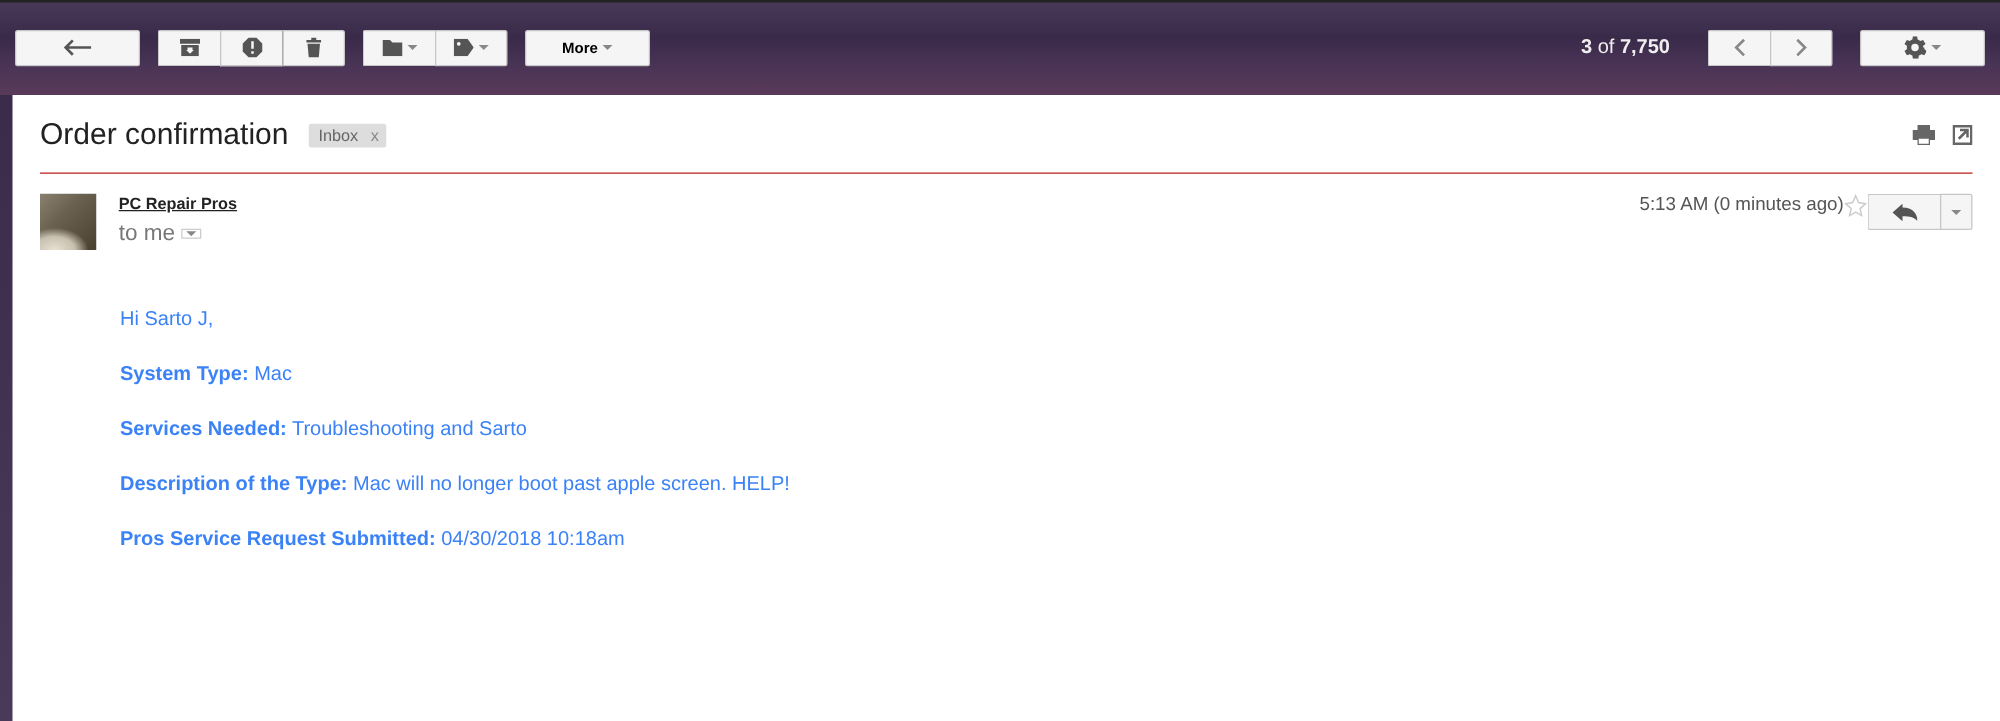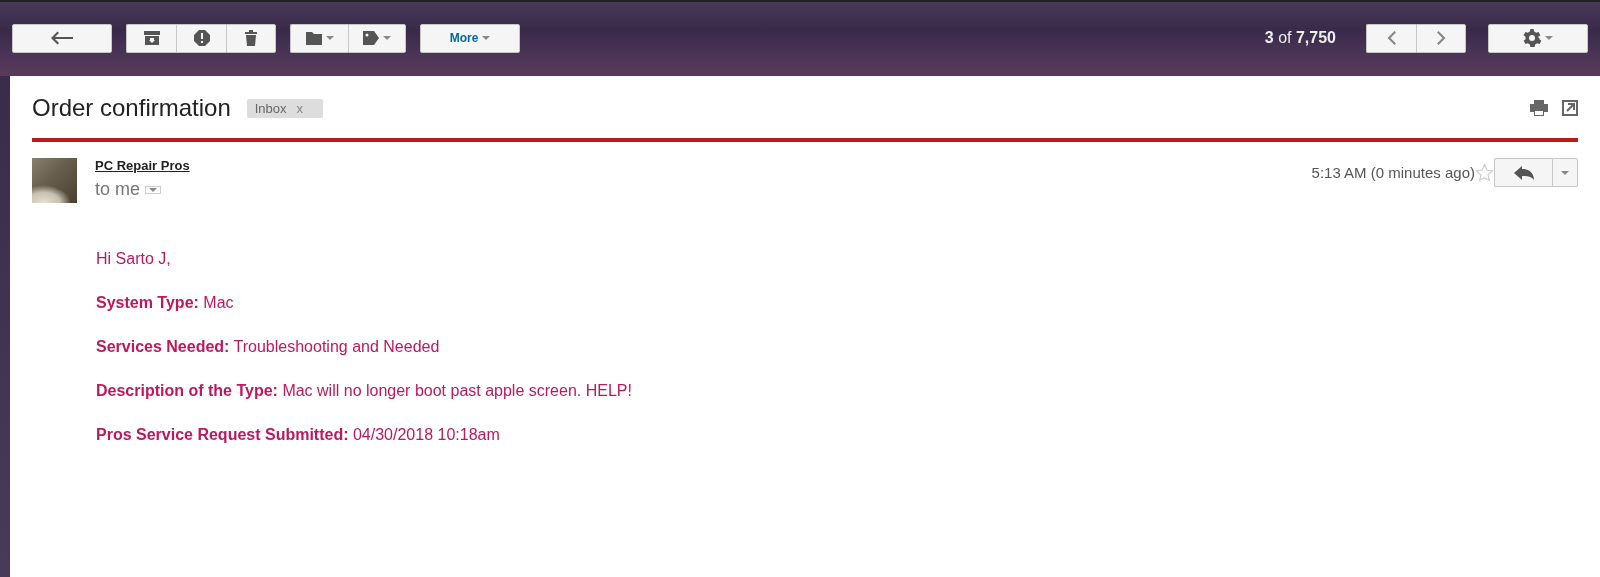--- a/index.html
+++ b/index.html
@@ -67,21 +67,21 @@
     }
     .icon-btn {
       width: 50px;
     }
     .icon-btn-wide {
       width: 58px;
     }
     .more-btn {
       width: 100px;
       font-weight: bold;
-      color: #0369a1;
+      color: #000000;
     }
     .settings-btn {
       width: 100px;
     }
     .nav-btn {
       width: 50px;
     }
     .spacer {
       flex: 1;
     }
@@ -106,33 +106,33 @@
     .content {
       background: #fff;
       margin-left: 10px;
       height: calc(100% - 76px);
       padding: 18px 22px 0 22px;
     }
     .header-row {
       display: flex;
       align-items: center;
       padding-bottom: 16px;
-      border-bottom: 4px solid #b91c1c;
+      border-bottom: 1px solid #b91c1c;
     }
     .subject {
       font-size: 24px;
       color: #222;
       font-weight: normal;
       margin-right: 16px;
     }
     .label-chip {
       background: #ddd;
       color: #666;
       font-size: 13px;
-      padding: 2px 14px 2px 8px;
+      padding: 2px 0 2px 8px;
       display: inline-flex;
       align-items: flex-end;
       border-radius: 2px;
     }
     .label-chip .close {
       margin-left: 10px;
       margin-right: 6px;
       font-size: 13px;
       color: #888;
       cursor: pointer;
@@ -188,21 +188,20 @@
     }
     .recipient-dropdown {
       border: 1px solid #ccc;
       padding: 1px 3px;
       margin-left: 5px;
       display: inline-flex;
     }
     .meta-right {
       margin-left: auto;
       display: flex;
-      align-items: center;
     }
     .timestamp {
       color: #555;
       font-size: 15px;
     }
     .star {
       color: #ccc;
       font-size: 20px;
       cursor: pointer;
     }
@@ -220,21 +219,21 @@
     }
     .reply-caret {
       width: 26px;
       border-top-left-radius: 0;
       border-bottom-left-radius: 0;
     }
     .body {
       padding-left: 64px;
       padding-top: 34px;
       font-size: 16px;
-      color: #be185d;
+      color: #3b82f6;
       line-height: 1.5;
     }
     .body p {
       margin-bottom: 20px;
     }
     .body .field b {
       font-weight: bold;
     }
     svg {
       display: block;
@@ -379,17 +378,17 @@
         <div class="btn reply-caret">
           <span class="caret-down-sm" style="margin:0"></span>
         </div>
       </div>
     </div>
   </div>
 
   <div class="body">
     <p>Hi Sarto J,</p>
     <p class="field"><b>System Type:</b> <span>Mac</span></p>
-    <p class="field"><b>Services Needed:</b> <span>Troubleshooting and Needed</span></p>
+    <p class="field"><b>Services Needed:</b> <span>Troubleshooting and Sarto</span></p>
     <p class="field"><b>Description of the Type:</b> <span>Mac will no longer boot past apple screen. HELP!</span></p>
     <p class="field"><b>Pros Service Request Submitted:</b> <span>04/30/2018 10:18am</span></p>
   </div>
 </div>
 
 </body></html>

